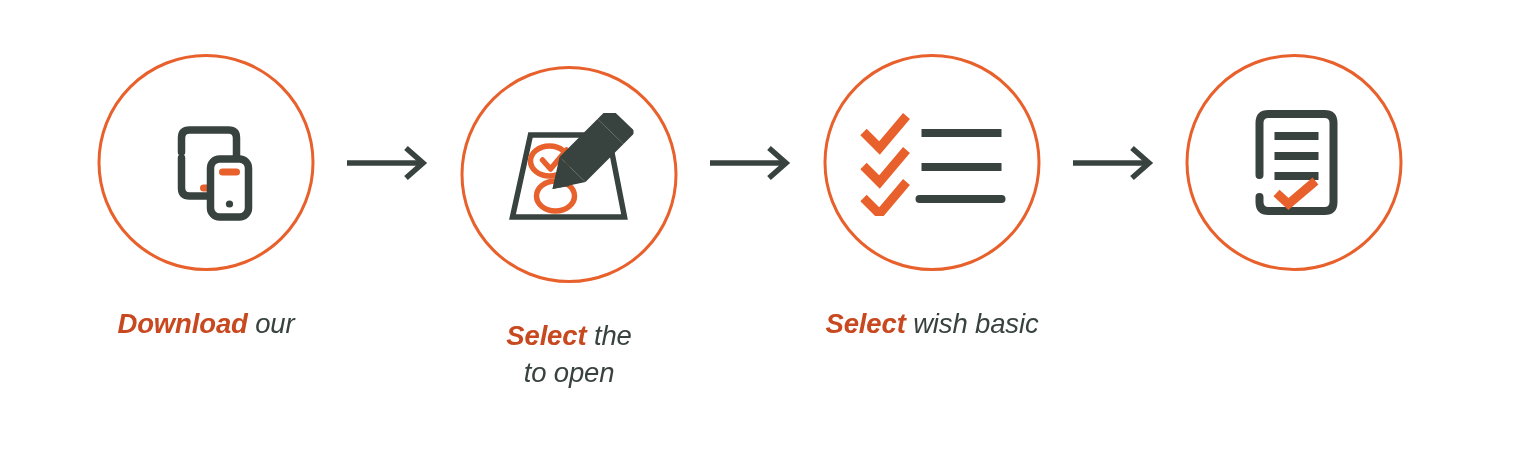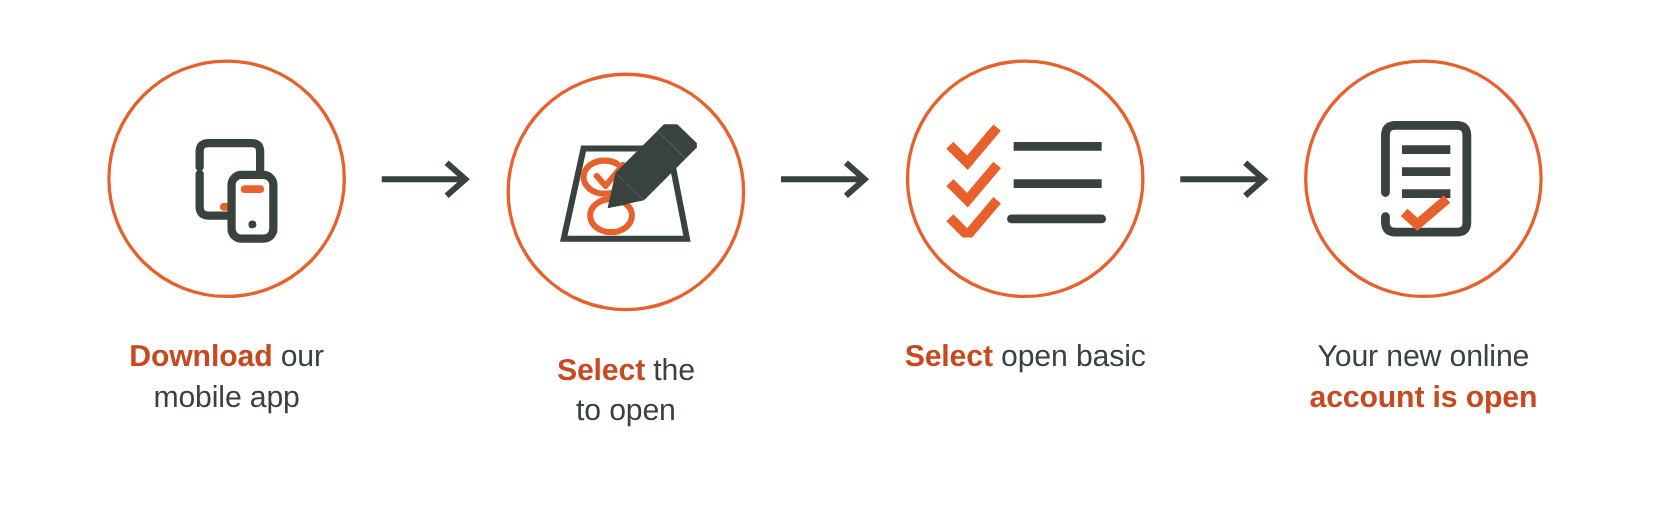--- a/index.html
+++ b/index.html
@@ -13,20 +13,21 @@
     height: 466px;
     overflow: hidden;
     font-family: "Liberation Sans", sans-serif;
     -webkit-font-smoothing: antialiased;
   }
 
   #stepper {
     position: relative;
     width: 1300px;
     height: 466px;
+    font-style: italic;
   }
 
   
   .step {
     position: absolute;
     top: 0;
     width: 330px;
     height: 466px;
     text-align: center;
   }
@@ -100,23 +101,20 @@
           <line x1="74" y1="67" x2="88" y2="67" stroke="#E8612C" stroke-width="7" stroke-linecap="round"></line>
 
           <circle cx="81" cy="99" r="3.6" fill="#38423F"></circle>
         </svg>
       </span>
     </div>
     <div class="caption">
       <div>
         <span class="hl">Download</span><span> our</span>
       </div>
-      <div>
-        <span>mobile app</span>
-      </div>
     </div>
   </div>
 
   <div class="arrow arrow-1">
     <svg width="86" height="40" viewBox="0 0 86 40">
       <line x1="2" y1="20" x2="74" y2="20" stroke="#38423F" stroke-width="5.5" stroke-linecap="butt"></line>
       <polyline points="61,5 78,20 61,35" fill="none" stroke="#38423F" stroke-width="5.5" stroke-linecap="butt" stroke-linejoin="miter"></polyline>
     </svg>
   </div>
 
@@ -171,21 +169,21 @@
           <polyline points="6,56 22,72 49,40" fill="none" stroke="#E8612C" stroke-width="9" stroke-linecap="butt" stroke-linejoin="miter"></polyline>
           <line x1="64" y1="57" x2="144" y2="57" stroke="#38423F" stroke-width="8" stroke-linecap="butt"></line>
 
           <polyline points="6,88 22,104 49,72" fill="none" stroke="#E8612C" stroke-width="9" stroke-linecap="butt" stroke-linejoin="miter"></polyline>
           <line x1="62" y1="89" x2="144" y2="89" stroke="#38423F" stroke-width="8" stroke-linecap="round"></line>
         </svg>
       </span>
     </div>
     <div class="caption">
       <div>
-        <span class="hl">Select</span><span> open basic</span>
+        <span class="hl">Select</span><span> wish basic</span>
       </div>
     </div>
   </div>
 
   <div class="arrow arrow-3">
     <svg width="86" height="40" viewBox="0 0 86 40">
       <line x1="2" y1="20" x2="74" y2="20" stroke="#38423F" stroke-width="5.5" stroke-linecap="butt"></line>
       <polyline points="61,5 78,20 61,35" fill="none" stroke="#38423F" stroke-width="5.5" stroke-linecap="butt" stroke-linejoin="miter"></polyline>
     </svg>
   </div>
@@ -198,23 +196,15 @@
           <path d="M18 70 L18 18 Q18 9 27 9 L83 9 Q92 9 92 18 L92 97 Q92 106 83 106 L27 106 Q18 106 18 97 L18 92" fill="#FFFFFF" stroke="#38423F" stroke-width="8" stroke-linecap="round" stroke-linejoin="round"></path>
 
           <line x1="33" y1="31" x2="77" y2="31" stroke="#38423F" stroke-width="8" stroke-linecap="butt"></line>
           <line x1="33" y1="51" x2="77" y2="51" stroke="#38423F" stroke-width="8" stroke-linecap="butt"></line>
           <line x1="33" y1="71" x2="77" y2="71" stroke="#38423F" stroke-width="8" stroke-linecap="butt"></line>
 
           <polyline points="35,88 47,99 74,76" fill="none" stroke="#E8612C" stroke-width="9" stroke-linecap="butt" stroke-linejoin="miter"></polyline>
         </svg>
       </span>
     </div>
-    <div class="caption">
-      <div>
-        <span>Your new online</span>
-      </div>
-      <div>
-        <span class="hl">account is open</span>
-      </div>
-    </div>
   </div>
 
 </div>
 
 </body></html>

